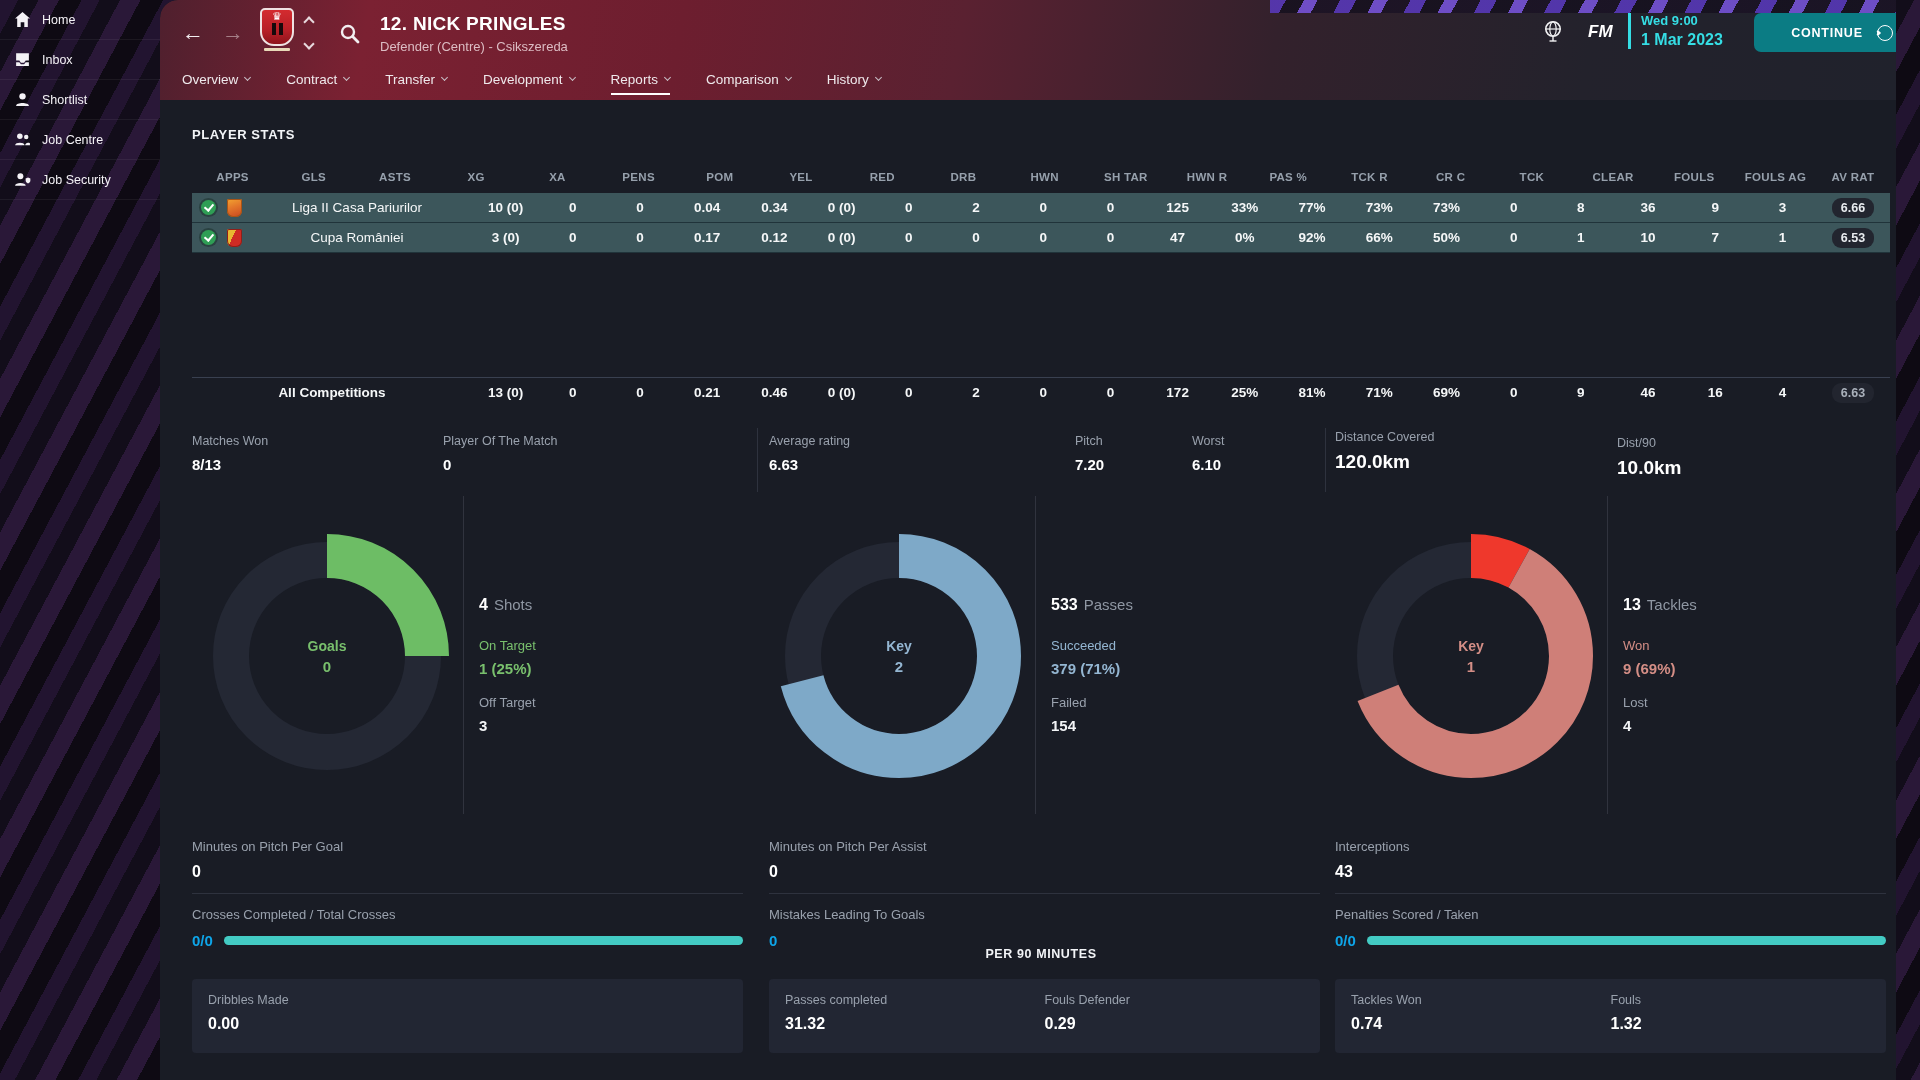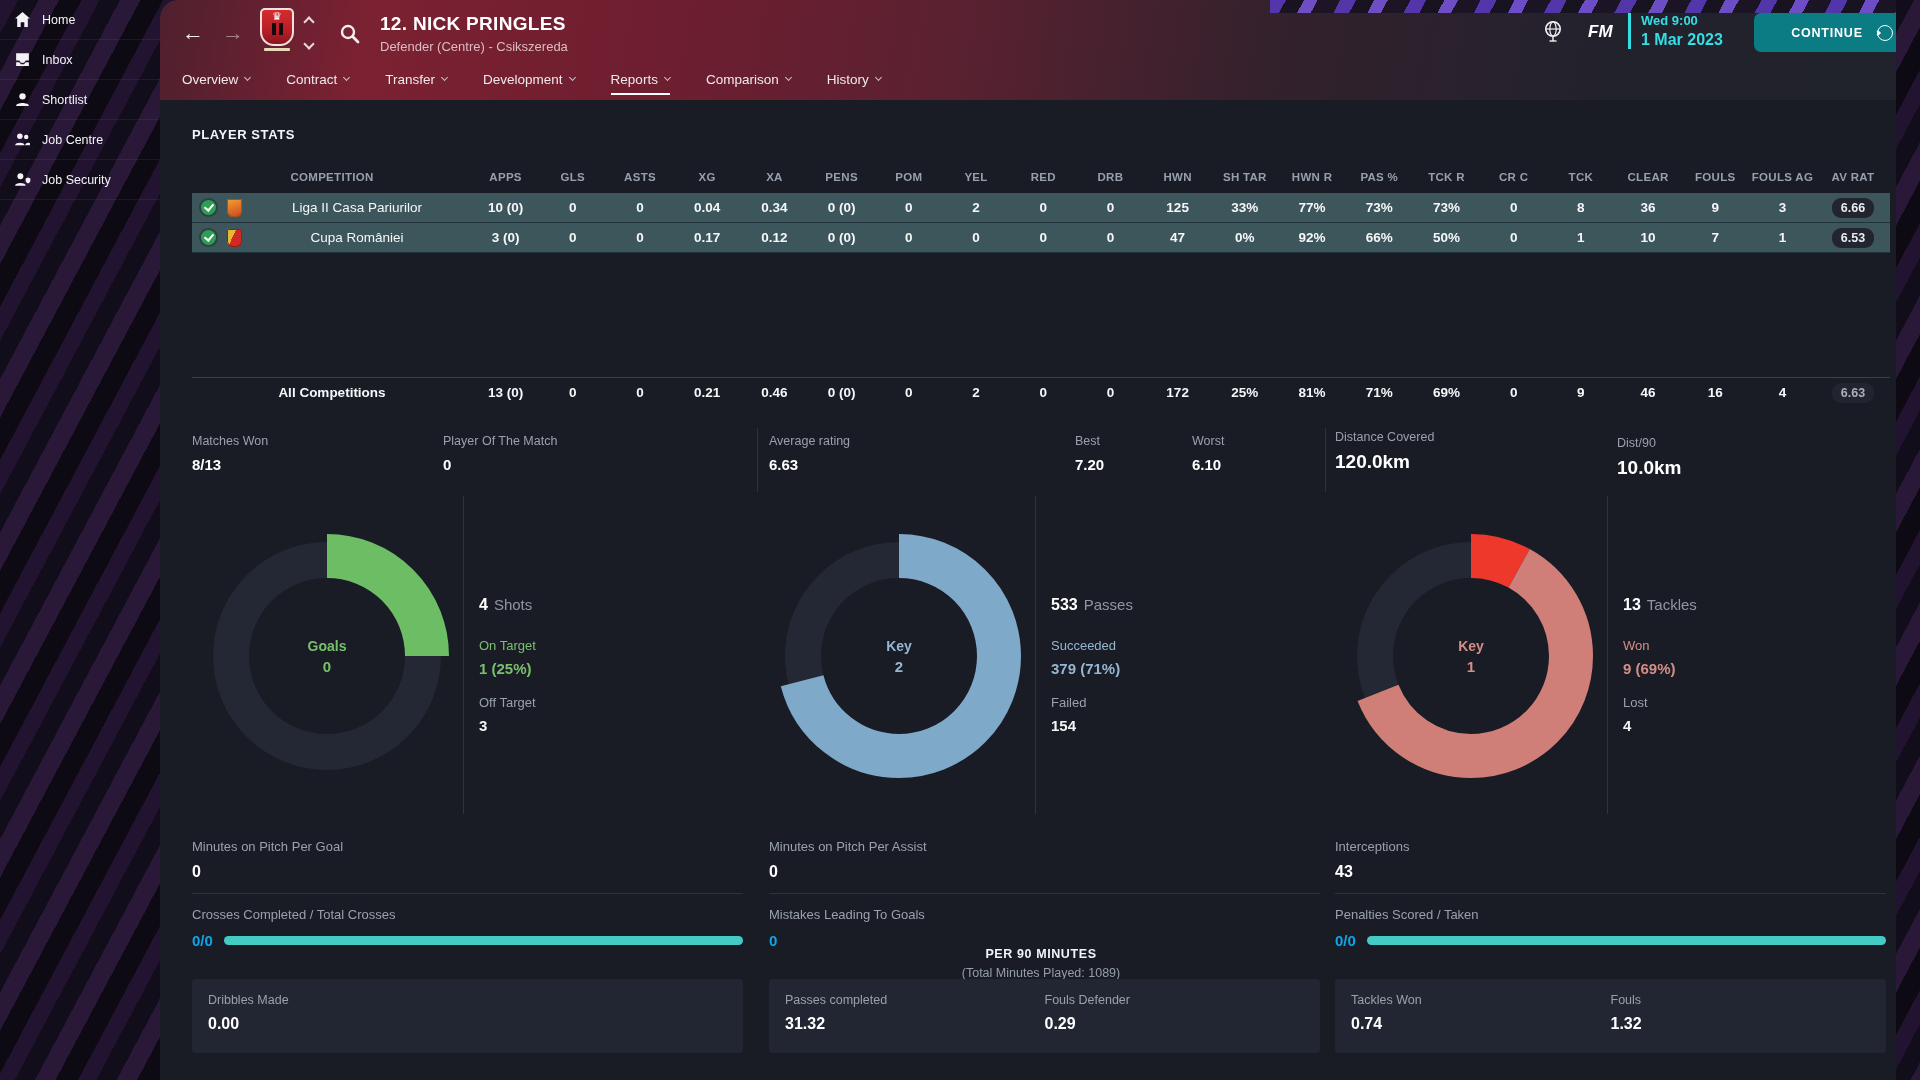--- a/index.html
+++ b/index.html
@@ -261,23 +261,20 @@
           <span>History</span>
           <span class="caret down"></span>
         </div>
     </nav>
   </header>
   <div class="top-stripes"></div>
 
   <div class="section-title">PLAYER STATS</div>
   <div class="stats-table">
     <div class="trow thead">
-      <div class="comp-col">
-          <span class="comp-name">COMPETITION</span>
-        </div>
       <div class="num-cells">
           <span class="cell">APPS</span>
           <span class="cell">GLS</span>
           <span class="cell">ASTS</span>
           <span class="cell">XG</span>
           <span class="cell">XA</span>
           <span class="cell">PENS</span>
           <span class="cell">POM</span>
           <span class="cell">YEL</span>
           <span class="cell">RED</span>
@@ -402,21 +399,21 @@
     <div class="sum-stat" style="left:251px">
       <div class="sum-label">Player Of The Match</div>
       <div class="sum-value">0</div>
     </div>
     <div class="sum-sep" style="left:565px"></div>
     <div class="sum-stat" style="left:577px">
       <div class="sum-label">Average rating</div>
       <div class="sum-value">6.63</div>
     </div>
     <div class="sum-stat" style="left:883px">
-      <div class="sum-label">Best</div>
+      <div class="sum-label">Pitch</div>
       <div class="sum-value">7.20</div>
     </div>
     <div class="sum-stat" style="left:1000px">
       <div class="sum-label">Worst</div>
       <div class="sum-value">6.10</div>
     </div>
     <div class="sum-sep" style="left:1133px"></div>
     <div class="sum-stat" style="left:1143px;top:2px">
       <div class="sum-label">Distance Covered</div>
       <div class="sum-value big">120.0km</div>
@@ -515,21 +512,20 @@
       <div class="mins-label">Penalties Scored / Taken</div>
       <div class="bar-row">
         <b>0/0</b>
         <span class="pbar"></span>
       </div>
     </div>
   </div>
 
   <div class="per90-head">
     <div class="per90-title">PER 90 MINUTES</div>
-    <div class="per90-sub">(Total Minutes Played: 1089)</div>
   </div>
   <div class="p90card" style="left:32px">
     <div class="p90stat">
         <div class="p90label">Dribbles Made</div>
         <div class="p90value">0.00</div>
       </div>
   </div>
   <div class="p90card" style="left:609px">
     <div class="p90stat">
         <div class="p90label">Passes completed</div>

